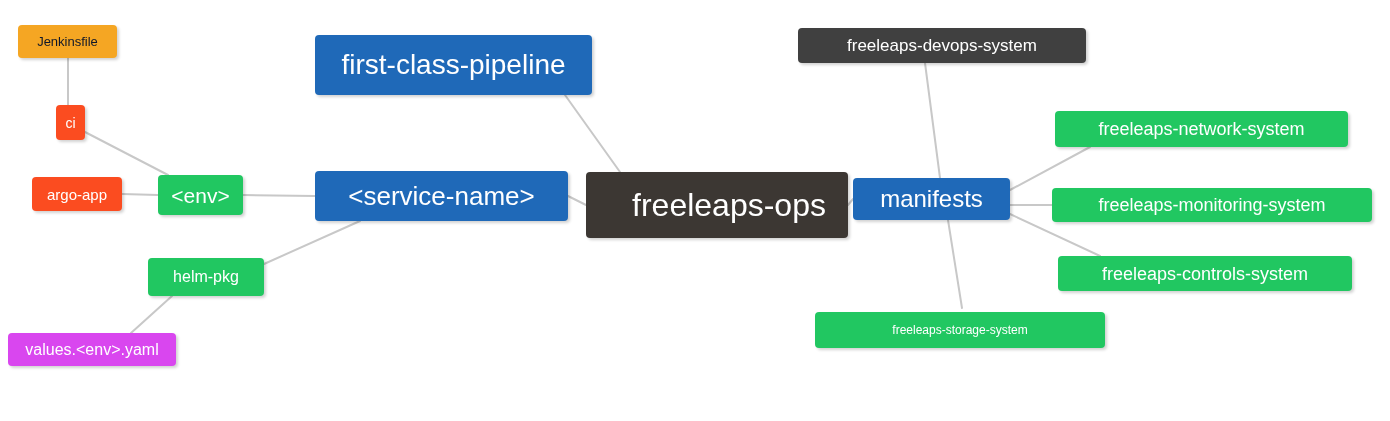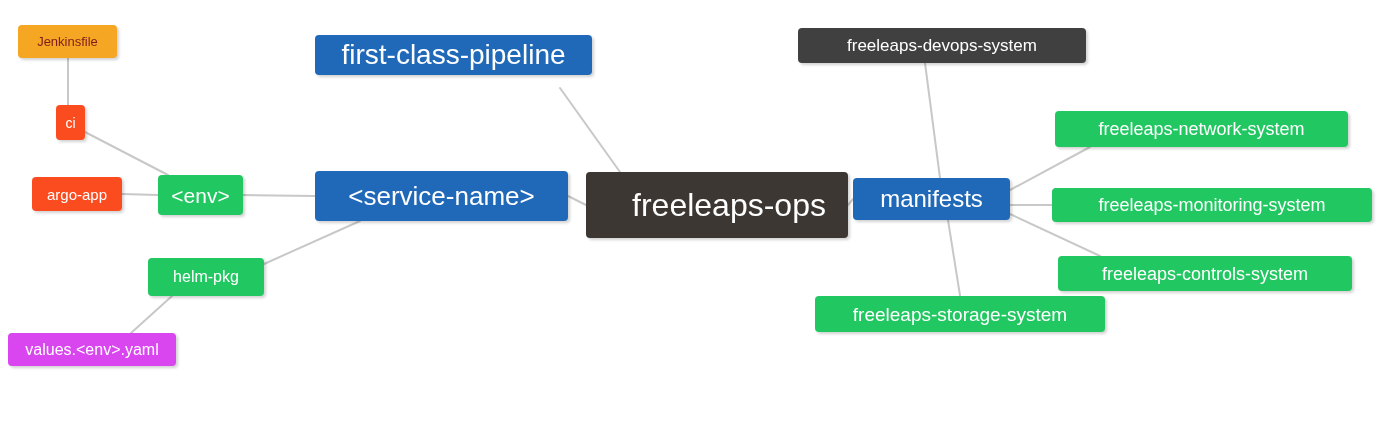--- a/index.html
+++ b/index.html
@@ -40,39 +40,39 @@
       <line x1="168" y1="175" x2="85" y2="132" stroke="#c8c8c8" stroke-width="2" stroke-linecap="round"></line>
       <line x1="68" y1="105" x2="68" y2="58" stroke="#c8c8c8" stroke-width="2" stroke-linecap="round"></line>
       <line x1="172" y1="296" x2="131" y2="333" stroke="#c8c8c8" stroke-width="2" stroke-linecap="round"></line>
       <line x1="940" y1="178" x2="925" y2="63" stroke="#c8c8c8" stroke-width="2" stroke-linecap="round"></line>
       <line x1="1010" y1="190" x2="1090" y2="147" stroke="#c8c8c8" stroke-width="2" stroke-linecap="round"></line>
       <line x1="1010" y1="205" x2="1052" y2="205" stroke="#c8c8c8" stroke-width="2" stroke-linecap="round"></line>
       <line x1="1010" y1="214" x2="1100" y2="256" stroke="#c8c8c8" stroke-width="2" stroke-linecap="round"></line>
       <line x1="948" y1="220" x2="962" y2="308" stroke="#c8c8c8" stroke-width="2" stroke-linecap="round"></line>
     </svg>
   <div id="nodes">
-      <div class="node" style="left: 18px; top: 25px; width: 99px; height: 33px; background: rgb(245, 166, 35); font-size: 13px; color: #7f1d1d;">
+      <div class="node" style="left: 18px; top: 25px; width: 99px; height: 33px; background: rgb(245, 166, 35); font-size: 13px; color: #0f172a;">
         <span>Jenkinsfile</span>
       </div>
       <div class="node" style="left: 56px; top: 105px; width: 29px; height: 35px; background: rgb(251, 76, 32); font-size: 14px; color: rgb(255, 255, 255);">
         <span>ci</span>
       </div>
       <div class="node" style="left: 32px; top: 177px; width: 90px; height: 34px; background: rgb(251, 76, 32); font-size: 15px; color: rgb(255, 255, 255);">
         <span>argo-app</span>
       </div>
       <div class="node" style="left: 8px; top: 333px; width: 168px; height: 33px; background: #d946ef; font-size: 16px; color: rgb(255, 255, 255);">
         <span>values.&lt;env&gt;.yaml</span>
       </div>
       <div class="node" style="left: 158px; top: 175px; width: 85px; height: 40px; background: rgb(33, 199, 97); font-size: 21px; color: rgb(255, 255, 255);">
         <span>&lt;env&gt;</span>
       </div>
       <div class="node" style="left: 148px; top: 258px; width: 116px; height: 38px; background: rgb(33, 199, 97); font-size: 16px; color: rgb(255, 255, 255);">
         <span>helm-pkg</span>
       </div>
-      <div class="node" style="left: 315px; top: 35px; width: 277px; height: 40px; background: rgb(31, 105, 184); font-size: 28px; color: rgb(255, 255, 255);">
+      <div class="node" style="left: 315px; top: 35px; width: 277px; height: 60px; background: rgb(31, 105, 184); font-size: 28px; color: rgb(255, 255, 255);">
         <span>first-class-pipeline</span>
       </div>
       <div class="node" style="left: 315px; top: 171px; width: 253px; height: 50px; background: rgb(31, 105, 184); font-size: 26px; color: rgb(255, 255, 255);">
         <span>&lt;service-name&gt;</span>
       </div>
       <div class="node" style="left: 586px; top: 172px; width: 262px; height: 66px; background: rgb(60, 55, 51); font-size: 32px; color: rgb(255, 255, 255); padding-left: 24px;">
         <span>freeleaps-ops</span>
       </div>
       <div class="node" style="left: 853px; top: 178px; width: 157px; height: 42px; background: rgb(31, 105, 184); font-size: 24px; color: rgb(255, 255, 255);">
         <span>manifests</span>
@@ -82,17 +82,17 @@
       </div>
       <div class="node" style="left: 1055px; top: 111px; width: 293px; height: 36px; background: rgb(33, 199, 97); font-size: 18px; color: rgb(255, 255, 255); justify-content: center;">
         <span>freeleaps-network-system</span>
       </div>
       <div class="node" style="left: 1052px; top: 188px; width: 320px; height: 34px; background: rgb(33, 199, 97); font-size: 18px; color: rgb(255, 255, 255);">
         <span>freeleaps-monitoring-system</span>
       </div>
       <div class="node" style="left: 1058px; top: 256px; width: 294px; height: 35px; background: rgb(33, 199, 97); font-size: 18px; color: rgb(255, 255, 255);">
         <span>freeleaps-controls-system</span>
       </div>
-      <div class="node" style="left: 815px; top: 296px; width: 290px; height: 36px; background: rgb(33, 199, 97); font-size: 19px; color: rgb(255, 255, 255);">
+      <div class="node" style="left: 815px; top: 312px; width: 290px; height: 36px; background: rgb(33, 199, 97); font-size: 12px; color: rgb(255, 255, 255);">
         <span>freeleaps-storage-system</span>
       </div>
     </div>
 </div>
 
 </body></html>

